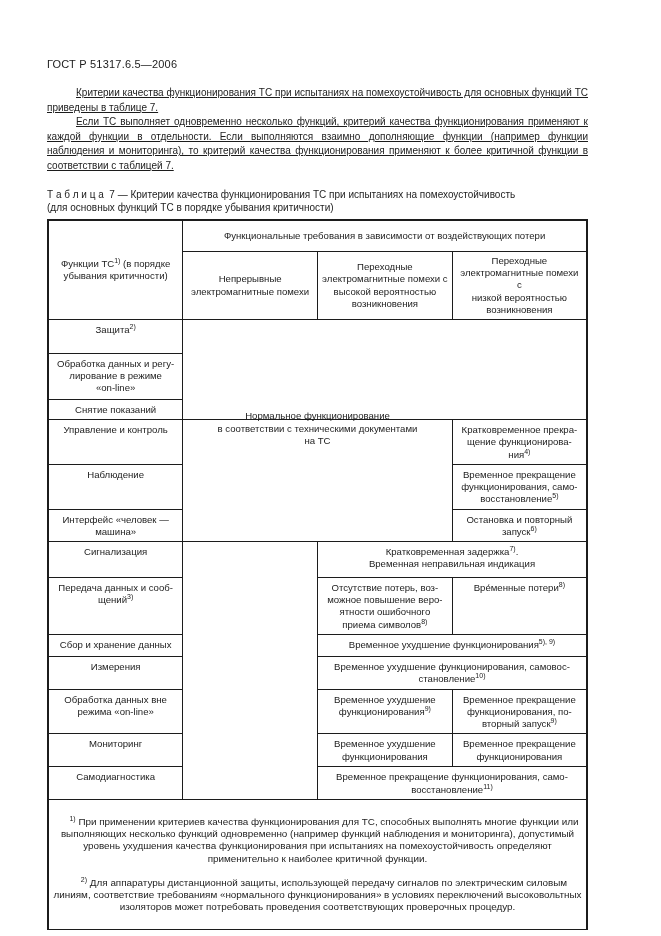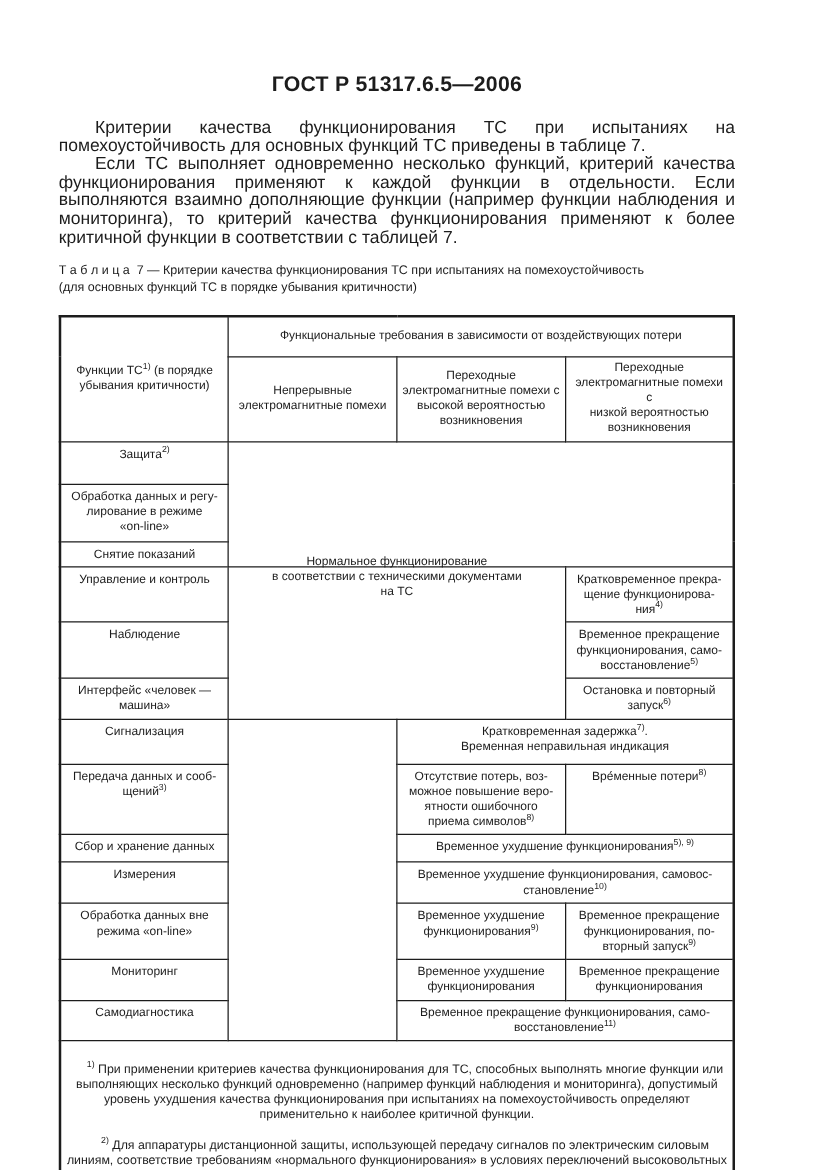--- a/index.html
+++ b/index.html
@@ -8,36 +8,37 @@
     width: 661px; height: 936px;
     margin: 0 auto;
     background: #ffffff;
     color: #1c1c1c;
     font-family: "Liberation Sans", "DejaVu Sans", sans-serif;
     box-sizing: border-box;
     padding: 58px 73px 0 47px;
     overflow: hidden;
   }
   .doc-code {
-    text-align: center;
-    font-weight: bold;
-    font-size: 17px;
+    text-align: left;
+    font-weight: normal;
+    font-size: 11px;
     letter-spacing: 0.2px;
   }
   .intro { margin-top: 16px; }
   .intro p {
     margin: 0;
-    font-size: 14px;
+    font-size: 10px;
     line-height: 14.6px;
     text-align: justify;
     text-indent: 29px;
+    text-decoration: underline;
   }
   .caption {
     margin-top: 14px;
-    margin-bottom: 15px;
+    margin-bottom: 4px;
     font-size: 10px;
     line-height: 13.5px;
     white-space: pre-line;
   }
   table.criteria {
     border-collapse: collapse;
     table-layout: fixed;
     width: 541px;
     border: 2px solid #1c1c1c;
     border-bottom: none;

